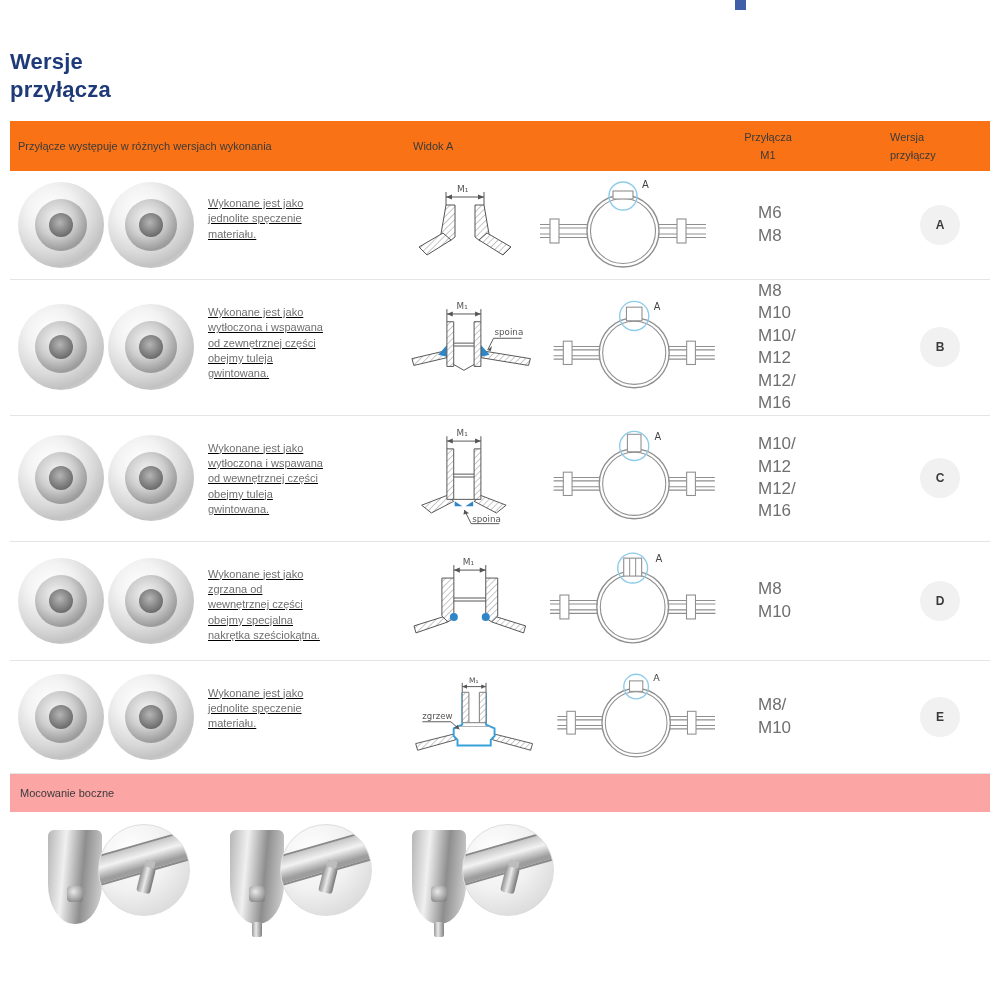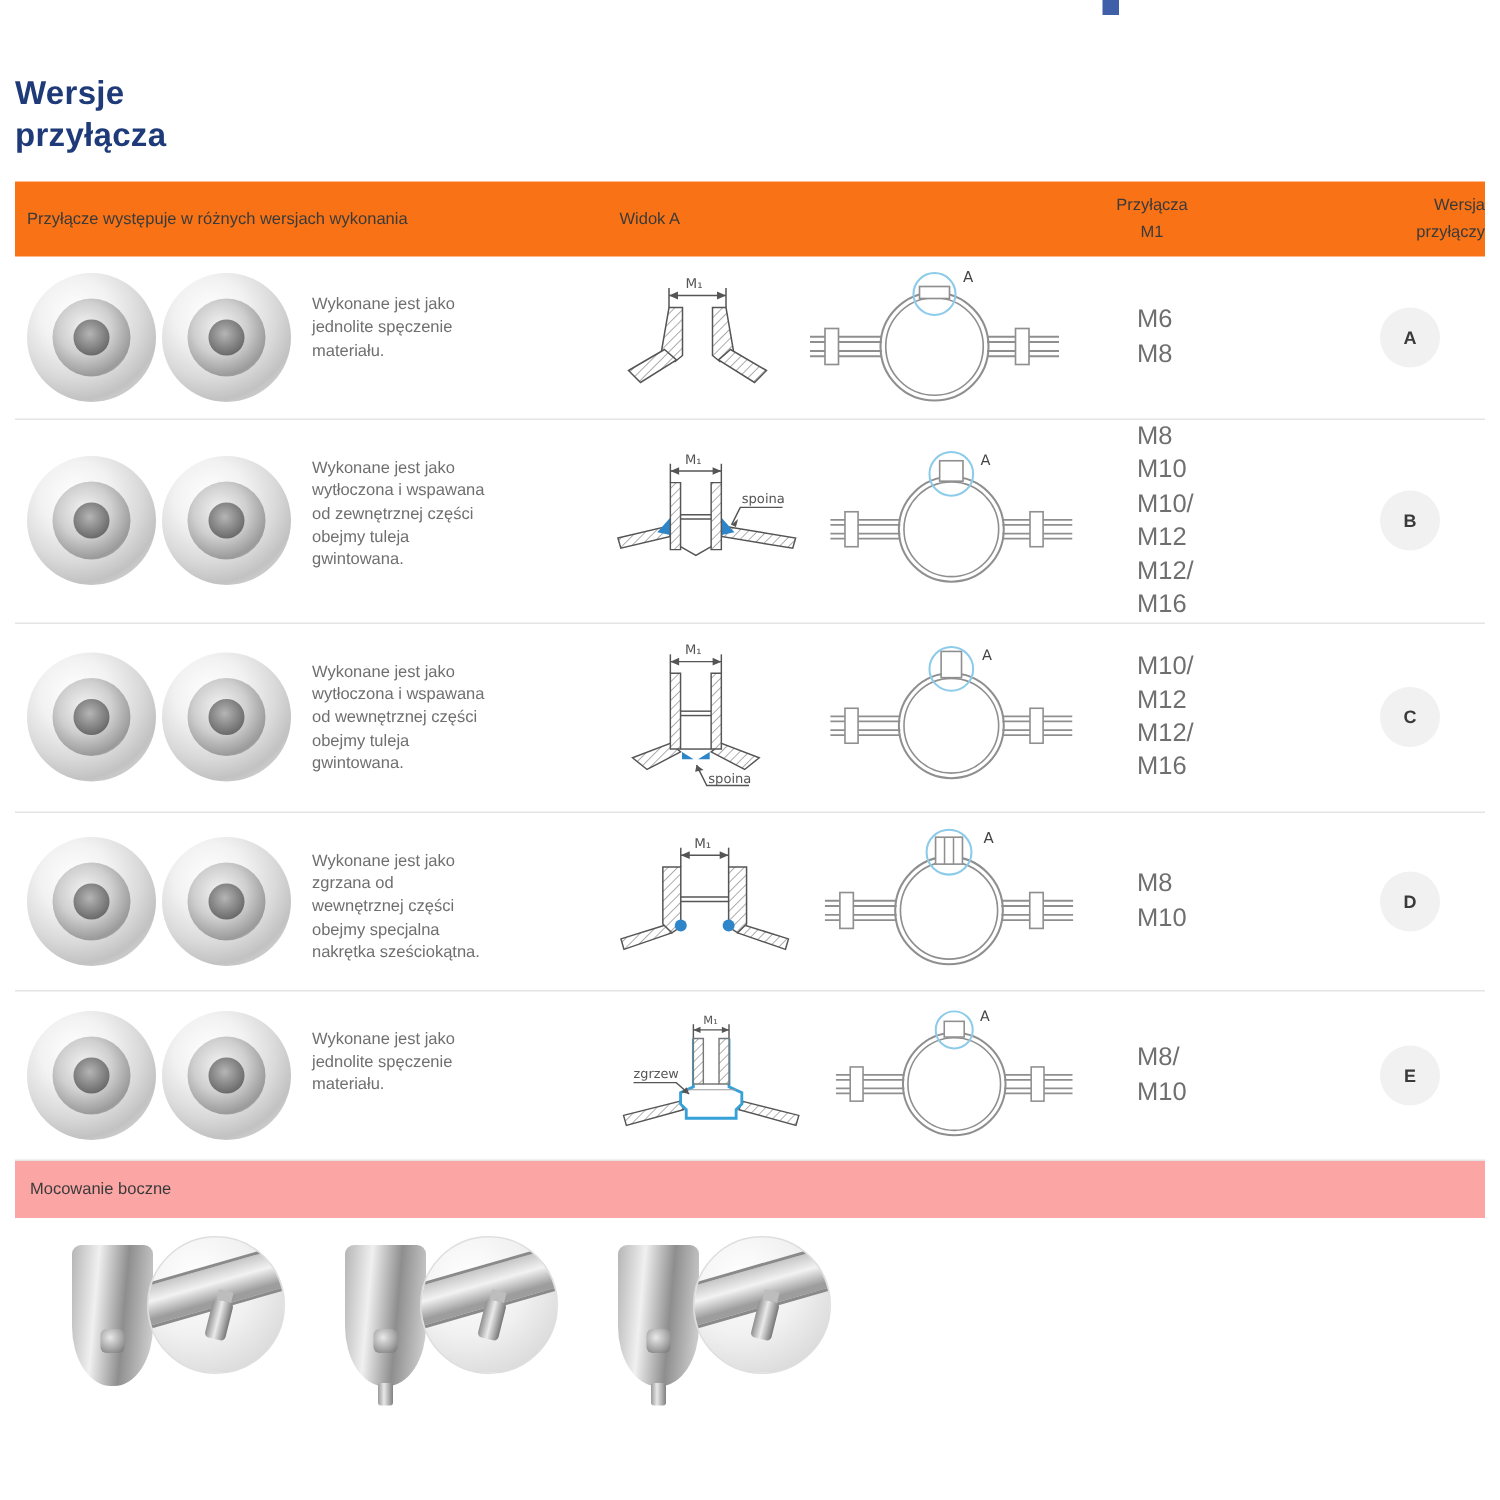--- a/index.html
+++ b/index.html
@@ -12,25 +12,25 @@
   .page-title{
     font-size:22px;font-weight:bold;color:#1e3a78;line-height:1.27;
     margin:48px 0 17px 0;white-space:pre-line;letter-spacing:.2px;
   }
   .grid{display:grid;grid-template-columns:390px 320px 140px 130px;}
   .thead{background:#f97316;min-height:50px;align-items:center;
     font-size:11px;color:#3a3a3a;}
   .thead .c1{padding-left:8px;}
   .thead .c2{padding-left:13px;}
   .thead .c3{text-align:center;padding-right:44px;white-space:pre-line;line-height:1.65;}
-  .thead .c4{text-align:right;padding-left:30px;white-space:pre-line;line-height:1.65;}
+  .thead .c4{text-align:left;padding-left:30px;white-space:pre-line;line-height:1.65;}
   .trow{border-bottom:1px solid #e4e4e4;align-items:center;}
   .h-a{min-height:108px}.h-b{min-height:122px}.h-c{min-height:125px}
   .h-d{min-height:118px}.h-e{min-height:112px}
-  .cell-products{display:flex;align-items:center;padding-left:8px;align-self:stretch;}
+  .cell-products{display:flex;align-items:center;padding-left:8px;align-self:stretch;text-decoration:underline;}
   .photo{width:86px;height:86px;border-radius:50%;flex:none;position:relative;
     background:radial-gradient(circle at 38% 32%, #ffffff 0%, #f2f2f2 30%, #d9d9d9 55%, #c2c2c2 72%, #efefef 100%);}
   .photo + .photo{margin-left:4px;}
   .photo::before{content:"";position:absolute;left:50%;top:50%;width:52px;height:52px;
     transform:translate(-50%,-50%);border-radius:50%;
     background:radial-gradient(circle at 42% 38%, #f5f5f5, #cfcfcf 40%, #9a9a9a 72%, #e6e6e6);}
   .photo::after{content:"";position:absolute;left:50%;top:50%;width:24px;height:24px;
     transform:translate(-50%,-50%);border-radius:50%;
     background:radial-gradient(circle at 45% 40%, #b5b5b5, #787878 60%, #4f4f4f);}
   .desc{margin-left:14px;font-size:11px;color:#6f6f6f;line-height:1.4;

